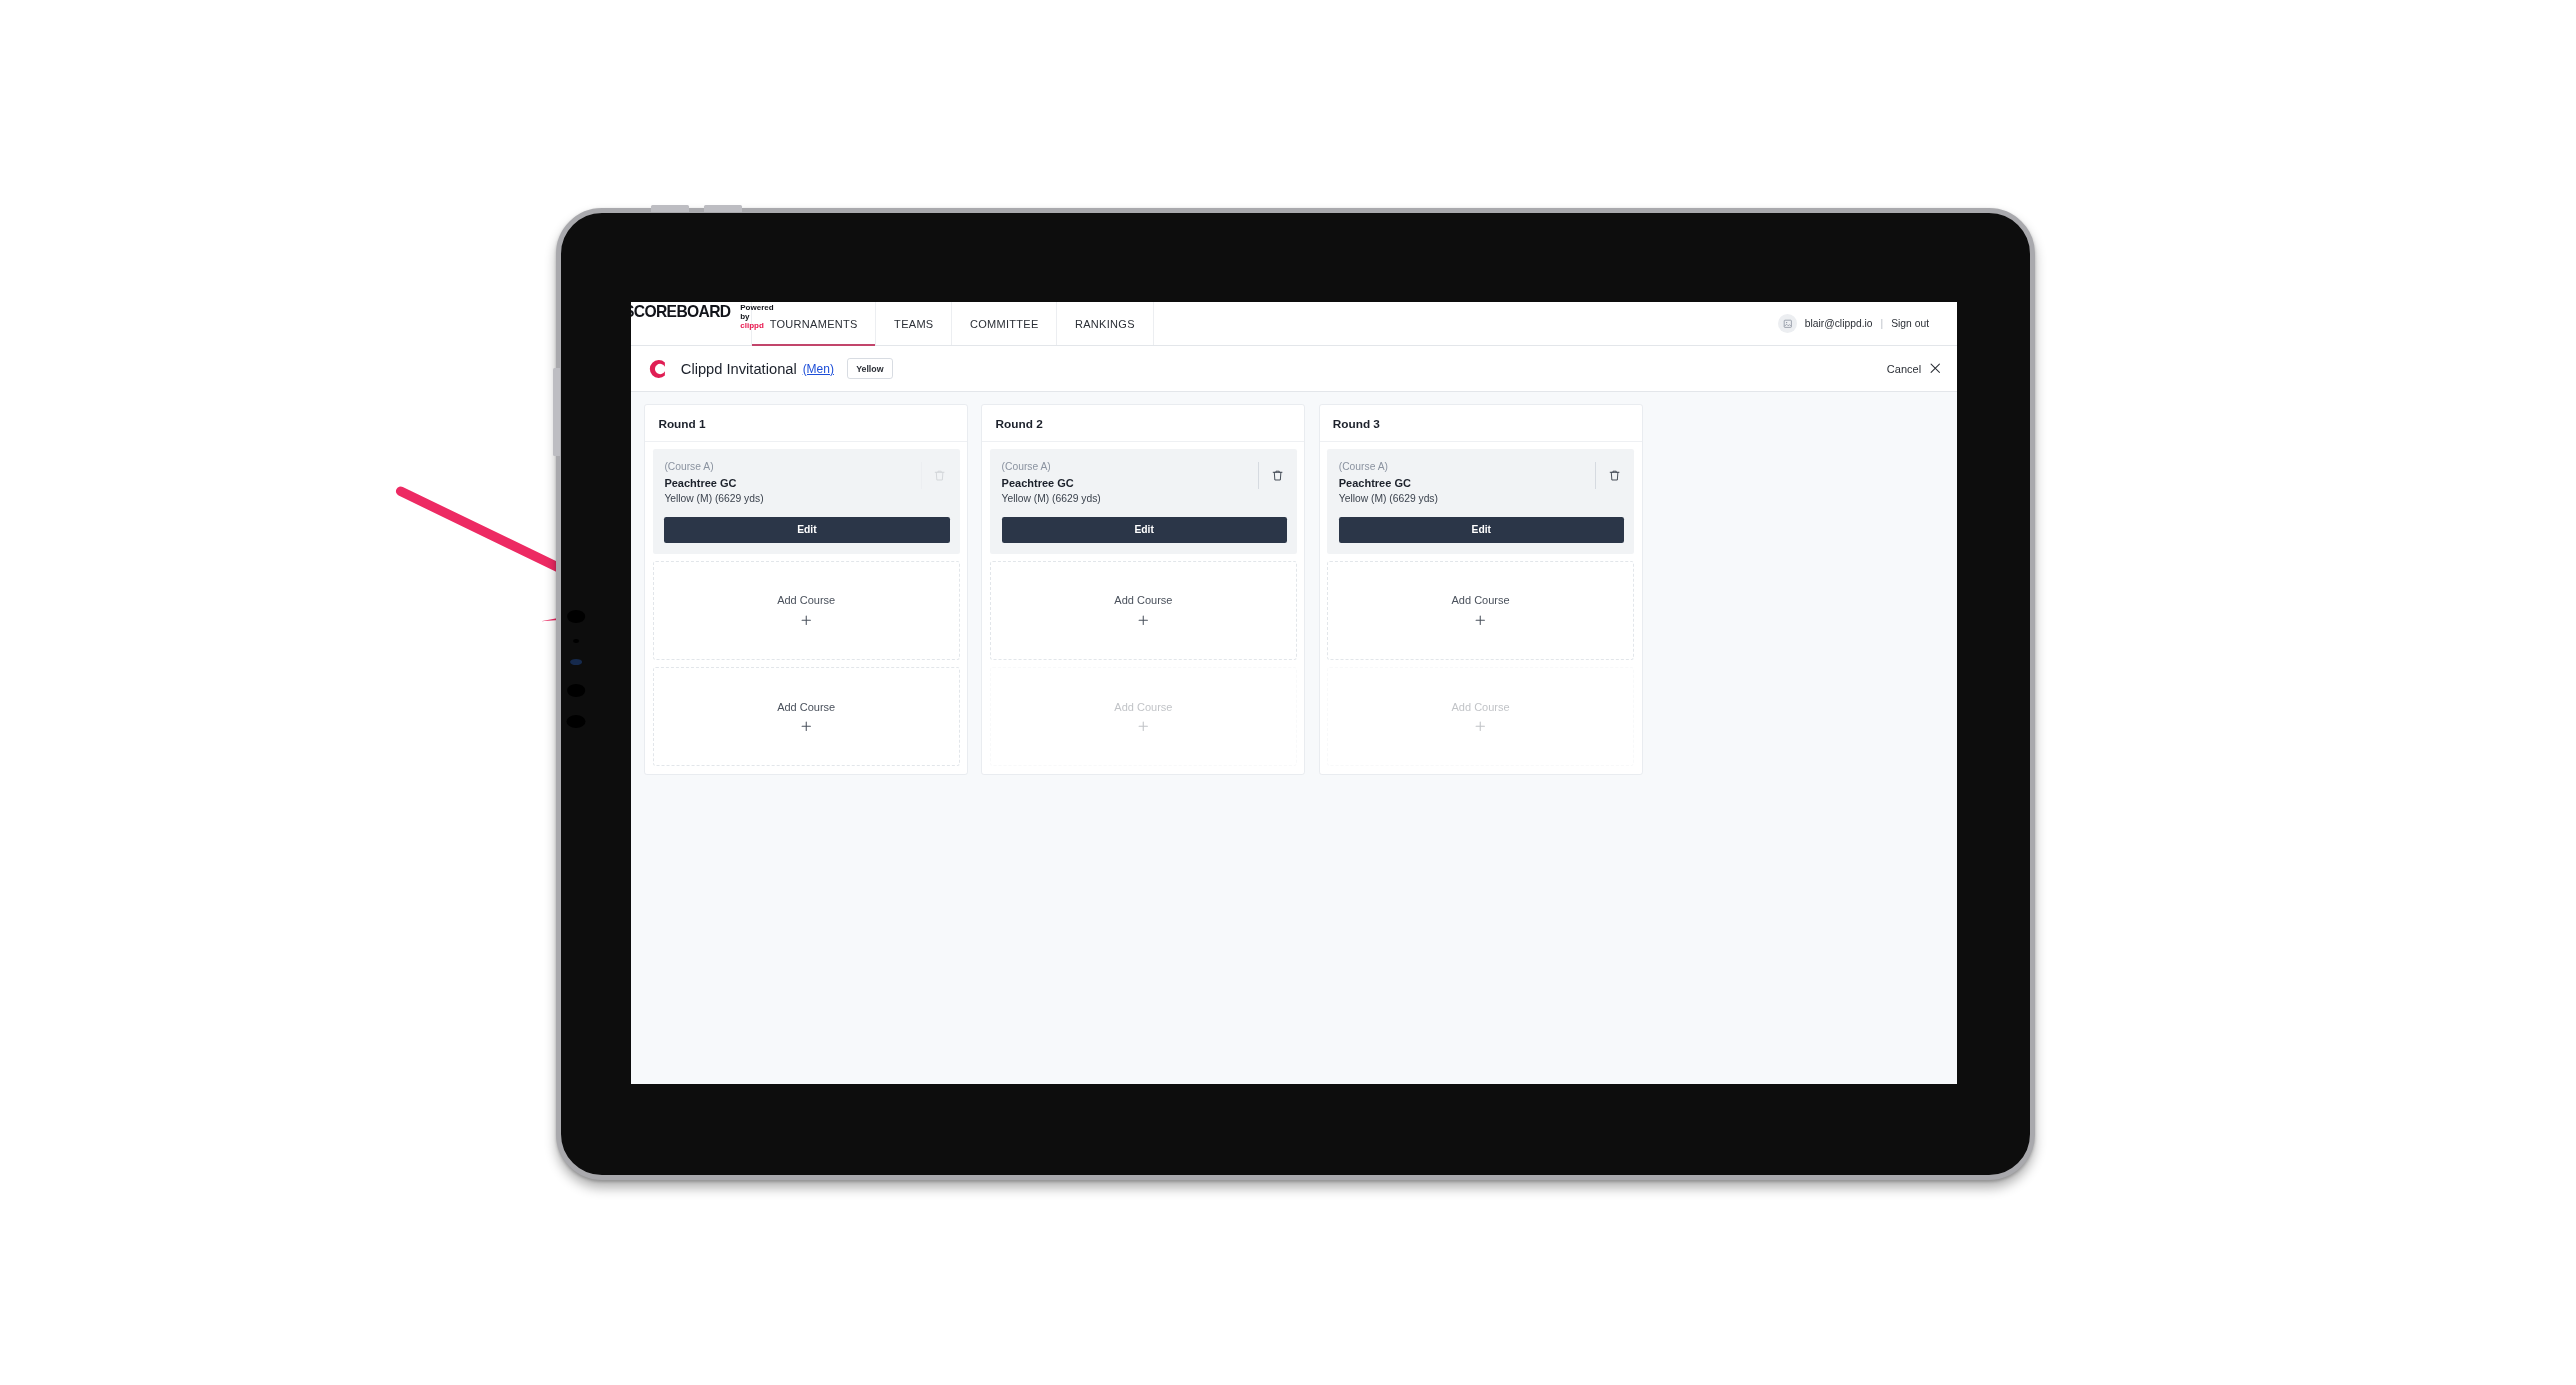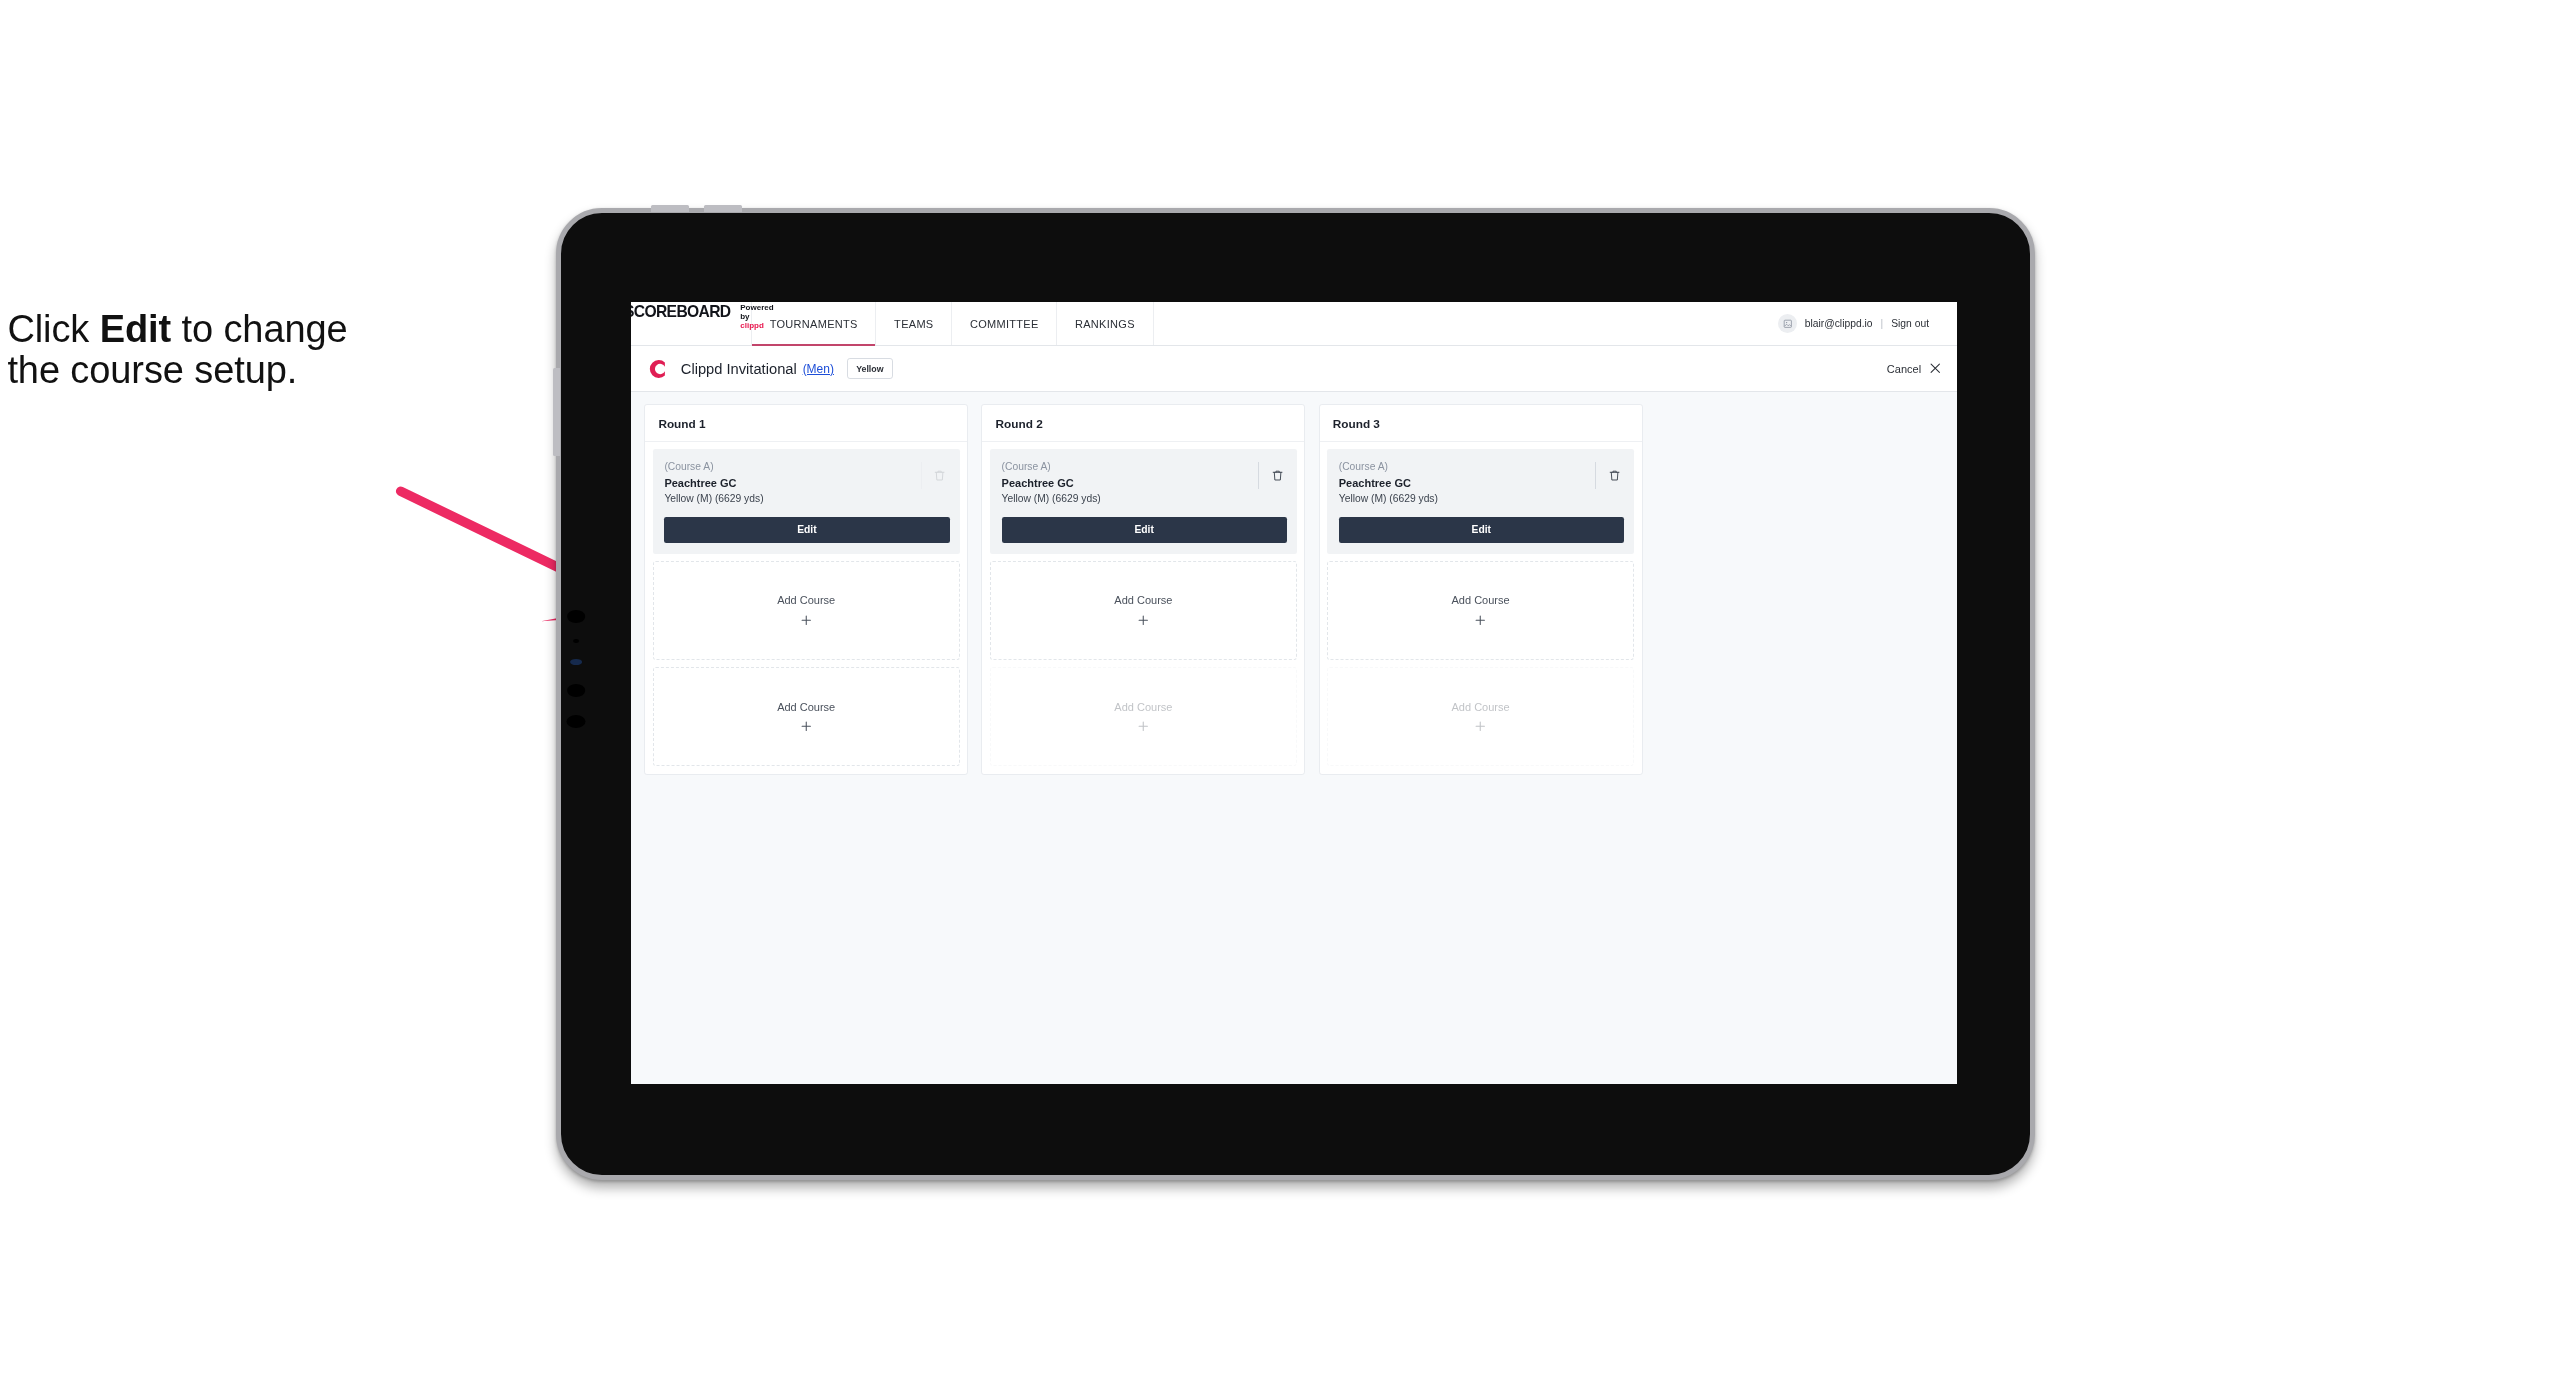--- a/index.html
+++ b/index.html
@@ -137,23 +137,20 @@
   }
   .add-card.dim { opacity: 0.34; border-color:#eceef1; }
   .add-label { font-size: 11px; color:#4a515c; }
   .plus-icon { width: 12.5px; height: 12.5px; }
 </style>
 </head>
 <body>
 
 <div id="stage">
 
-  <div id="callout">
-    <span>Click </span><b>Edit</b><span> to change the course setup.</span>
-  </div>
 
   <svg id="arrow" viewBox="0 0 400 260">
     <line x1="24" y1="48" x2="330" y2="196" stroke="#ED2A63" stroke-width="13" stroke-linecap="round"></line>
     <polygon points="355,215 300,132 283,212 215,225" fill="#ED2A63"></polygon>
   </svg>
 
   <div id="device">
     <div id="btn-top-1"></div>
     <div id="btn-top-2"></div>
     <div id="btn-side"></div>

